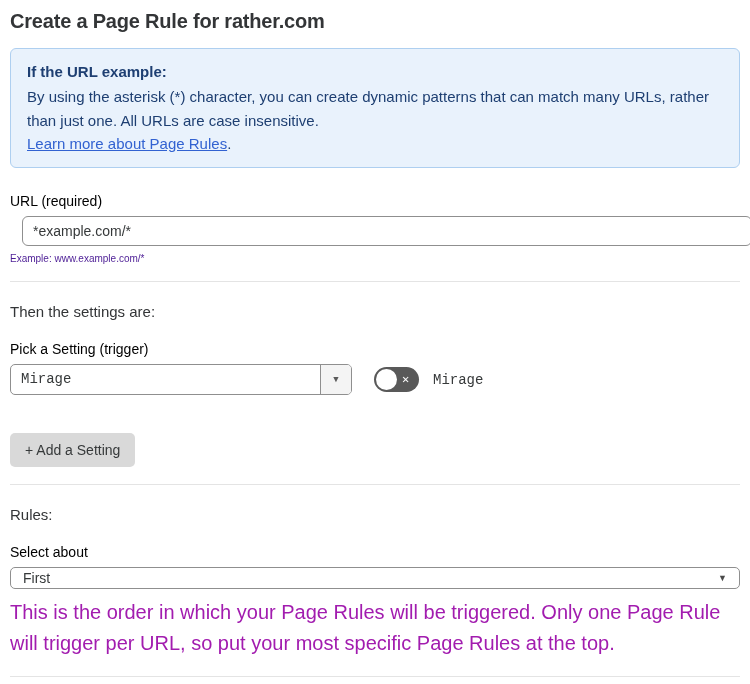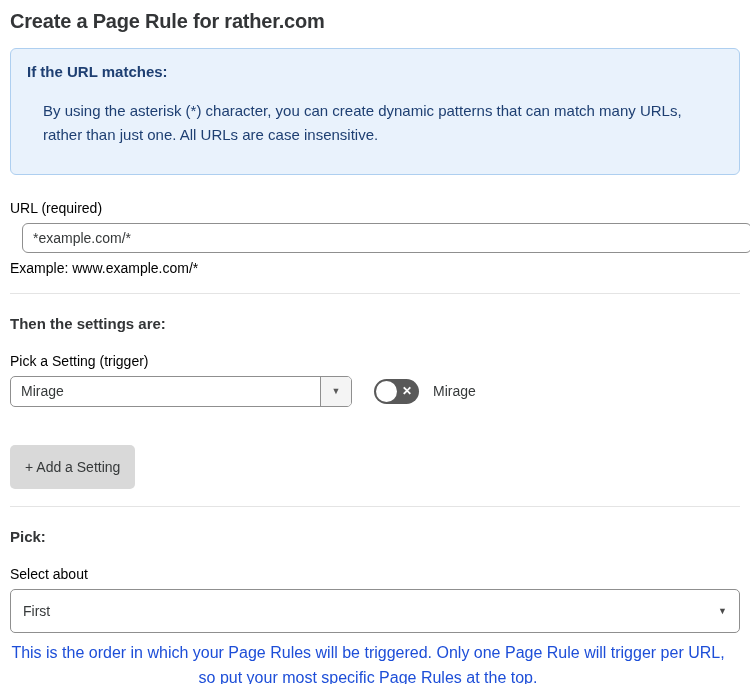--- a/index.html
+++ b/index.html
@@ -28,21 +28,21 @@
     padding: 11px 16px 12px 16px;
     color: #1e3f72;
     font-size: 15px;
     line-height: 1.55;
     margin-bottom: 25px;
   }
   .info-box .info-heading {
     font-weight: 700;
     margin: 0 0 2px 0;
   }
-  .info-box .info-body { margin: 16px; }
+  .info-box .info-body { margin: 0; }
   .info-link {
     color: #3262d1;
     text-decoration: underline;
     cursor: pointer;
   }
   .info-link-line { margin-top: 2px; }
 
   .field-label {
     font-size: 14px;
     margin: 0 0 7px 0;
@@ -57,41 +57,42 @@
     padding: 0 10px;
     font-size: 14px;
     font-family: "Liberation Sans", sans-serif;
     color: #36393a;
     background: #fff;
     outline: none;
     margin-left: 12px;
   }
 
   .helper-text {
-    font-size: 14px;
+    font-size: 10px;
     margin: 7px 0 0 0;
-    color: #000000;
+    color: #4c1d95;
   }
 
   hr.divider {
     border: none;
     border-top: 1px solid #e4e4e4;
     margin: 17px 0 0 0;
   }
 
   .section-heading {
     font-size: 15px;
-    font-weight: 700;
+    font-weight: 400;
     color: #333537;
     margin: 21px 0 21px 0;
   }
 
   .setting-row {
     display: flex;
     align-items: center;
+    font-family: Liberation Mono, monospace;
   }
 
   .custom-select {
     width: 342px;
     height: 31px;
     border: 1px solid #8f8f8f;
     border-radius: 5px;
     background: #fff;
     display: flex;
     align-items: stretch;
@@ -144,72 +145,72 @@
   .toggle-label {
     margin-left: 14px;
     font-size: 14px;
     color: #36393a;
   }
 
   .btn {
     display: inline-flex;
     align-items: center;
     justify-content: center;
-    height: 44px;
+    height: 34px;
     padding: 0 15px;
     border: none;
     border-radius: 5px;
     font-size: 14px;
     font-family: "Liberation Sans", sans-serif;
     cursor: pointer;
   }
   .btn-gray {
     background: #d9d9d9;
     color: #36393a;
   }
   .add-setting-btn { margin-top: 38px; }
 
   .full-select {
     width: 100%;
-    height: 44px;
+    height: 22px;
     border: 1px solid #8f8f8f;
     border-radius: 5px;
     background: #fff;
     display: flex;
     align-items: center;
     justify-content: space-between;
     padding: 0 12px;
     font-size: 14px;
     color: #36393a;
     cursor: pointer;
   }
   .full-select .chevron {
     font-size: 9px;
     color: #4a4a4a;
   }
 
   .order-helper {
-    font-size: 16px;
+    font-size: 20px;
     line-height: 1.55;
     margin: 8px 0 0 0;
-    color: #1d4ed8;
+    color: #a21caf;
     max-width: 716px;
-    text-align: center;
   }
 </style>
 </head>
 <body>
 
 
 
 <h1 class="page-title">Create a Page Rule for rather.com</h1>
 
 <div class="info-box">
-  <p class="info-heading">If the URL matches:</p>
+  <p class="info-heading">If the URL example:</p>
   <p class="info-body">By using the asterisk (*) character, you can create dynamic patterns that can match many URLs, rather than just one. All URLs are case insensitive.</p>
+  <p class="info-body info-link-line"><a class="info-link">Learn more about Page Rules</a><span>.</span></p>
 </div>
 
 <p class="field-label">URL (required)</p>
 <input class="text-input" type="text" value="*example.com/*" style="">
 <p class="helper-text">Example: www.example.com/*</p>
 
 <hr class="divider">
 
 <h2 class="section-heading">Then the settings are:</h2>
 
@@ -224,21 +225,21 @@
     <span class="knob"></span>
     <span class="toggle-x">✕</span>
   </div>
   <span class="toggle-label">Mirage</span>
 </div>
 
 <button class="btn btn-gray add-setting-btn">+ Add a Setting</button>
 
 <hr class="divider">
 
-<h2 class="section-heading">Pick:</h2>
+<h2 class="section-heading">Rules:</h2>
 
 <p class="field-label">Select about</p>
 
 <div class="full-select">
   <span>First</span>
   <span class="chevron">▼</span>
 </div>
 
 <p class="order-helper">This is the order in which your Page Rules will be triggered. Only one Page Rule will trigger per URL, so put your most specific Page Rules at the top.</p>
 

